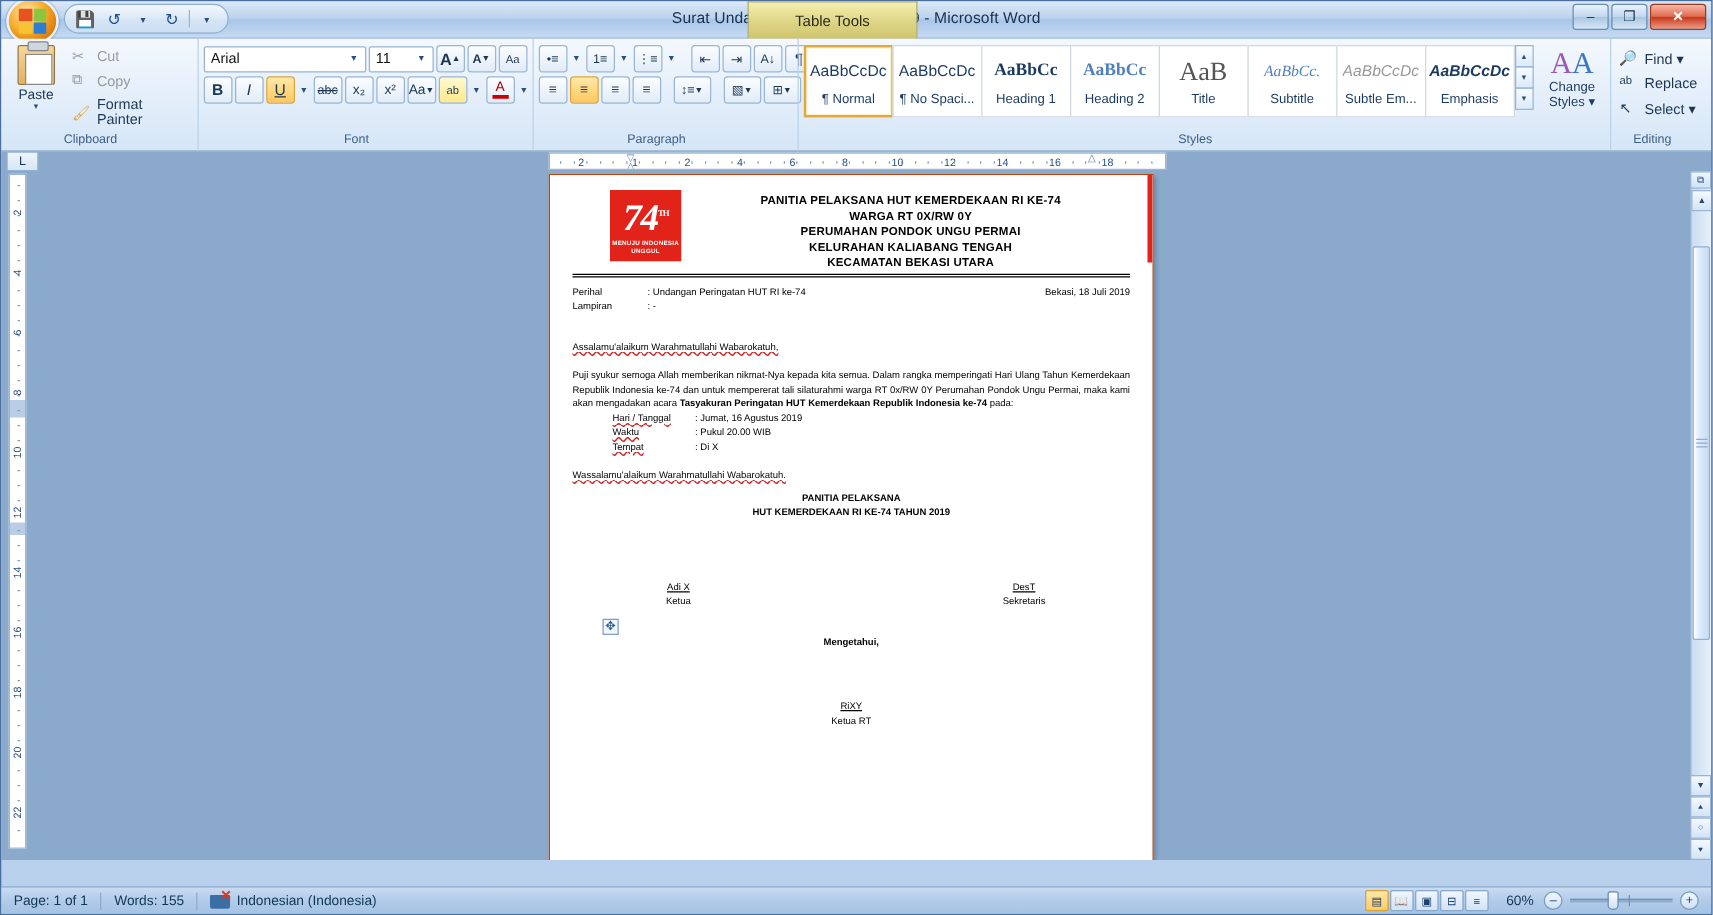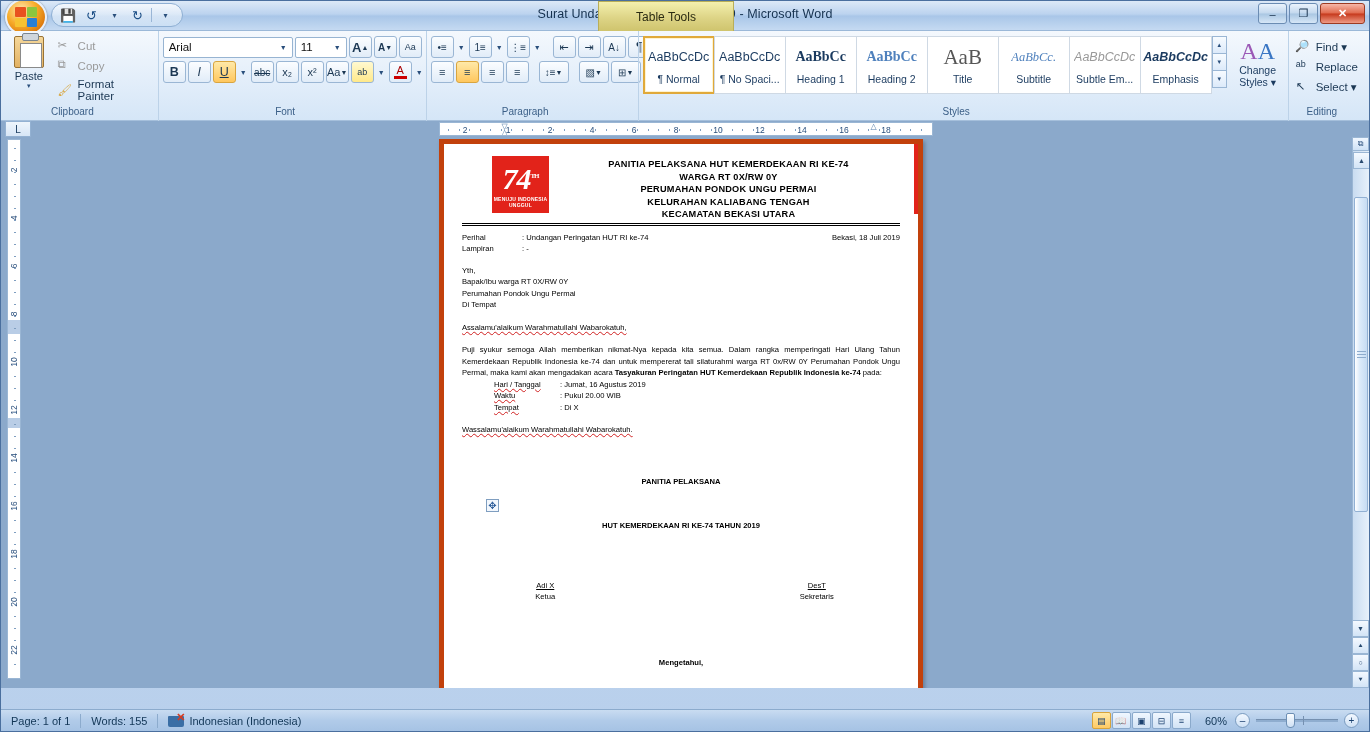--- a/index.html
+++ b/index.html
@@ -250,21 +250,21 @@
   .vruler i { position:absolute; left:6px; width:2px; height:1px; background:#7f9ec0; }
   .vruler .band { position:absolute; left:0; right:0; background:#b9cde6; }
 
   .canvas {
     position:absolute; left:24px; top:18px; right:24px; bottom:0;
     background:#8ba9cb; overflow:hidden;
   }
   .page {
     position:absolute; left: 414px; top: 0px;
     width: 484px; height: 560px;
-    background:#fff; border:5px solid #c2410c;
+    background:#fff; border:1px solid #c2410c;
     box-shadow: 2px 2px 4px rgba(0,0,0,.25);
     overflow:hidden;
   }
   .doc {
     position:absolute; left:0; right:0; top:0;
     padding: 10px 14px 0 14px;
     font-family:"Liberation Sans", sans-serif;
   }
   .red-bar { position:absolute; right:0; top:0; width:4px; height:70px; background:#e2231a; }
 
@@ -293,21 +293,21 @@
 
   .meta-row { display:flex; font-size:7.6px; color:#000; line-height:11px; padding: 0 4px; }
   .meta-l { width: 60px; }
   .meta-c { flex:1; }
   .meta-r { width: 120px; text-align:right; }
 
   .blk { font-size:7.6px; color:#000; line-height:11.5px; padding: 0 4px; }
   .sp { height: 11px; }
   .sp-sm { height: 7px; }
   .just { text-align: justify; }
-  .bold { font-weight:bold;margin-top:33px; }
+  .bold { font-weight:bold; }
   .squig {
     text-decoration: underline;
     text-decoration-style: wavy;
     text-decoration-color: #d02020;
     text-decoration-thickness: 1px;
   }
   .det-row { display:flex; padding-left: 36px; font-size:7.6px; line-height:11.5px; }
   .det-k { width: 66px; }
   .det-u { text-decoration: underline; text-decoration-style: wavy; text-decoration-color:#d02020; }
   .center { text-align:center; }
@@ -796,26 +796,20 @@
             <div class="meta-r">Bekasi, 18 Juli 2019</div>
           </div>
           <div class="meta-row">
             <div class="meta-l">Lampiran</div>
             <div class="meta-c"><span>:</span>&nbsp;<span>-</span></div>
             <div class="meta-r"></div>
           </div>
 
           <div class="sp"></div>
 
-          <div class="blk">
-            <div>Yth,</div>
-            <div>Bapak/Ibu warga RT 0X/RW 0Y</div>
-            <div>Perumahan Pondok Ungu Permai</div>
-            <div>Di Tempat</div>
-          </div>
 
           <div class="sp"></div>
 
           <div class="blk"><span class="squig">Assalamu'alaikum Warahmatullahi Wabarokatuh,</span></div>
 
           <div class="sp"></div>
 
           <div class="blk just"><span>Puji syukur semoga Allah memberikan nikmat-Nya kepada kita semua. Dalam rangka memperingati Hari Ulang Tahun Kemerdekaan Republik Indonesia ke-74 dan untuk mempererat tali silaturahmi warga RT 0x/RW 0Y Perumahan Pondok Ungu Permai, maka kami akan mengadakan acara </span><span class="bold">Tasyakuran Peringatan HUT Kemerdekaan Republik Indonesia ke-74</span><span> pada:</span></div>
 
           <div class="det-row">

